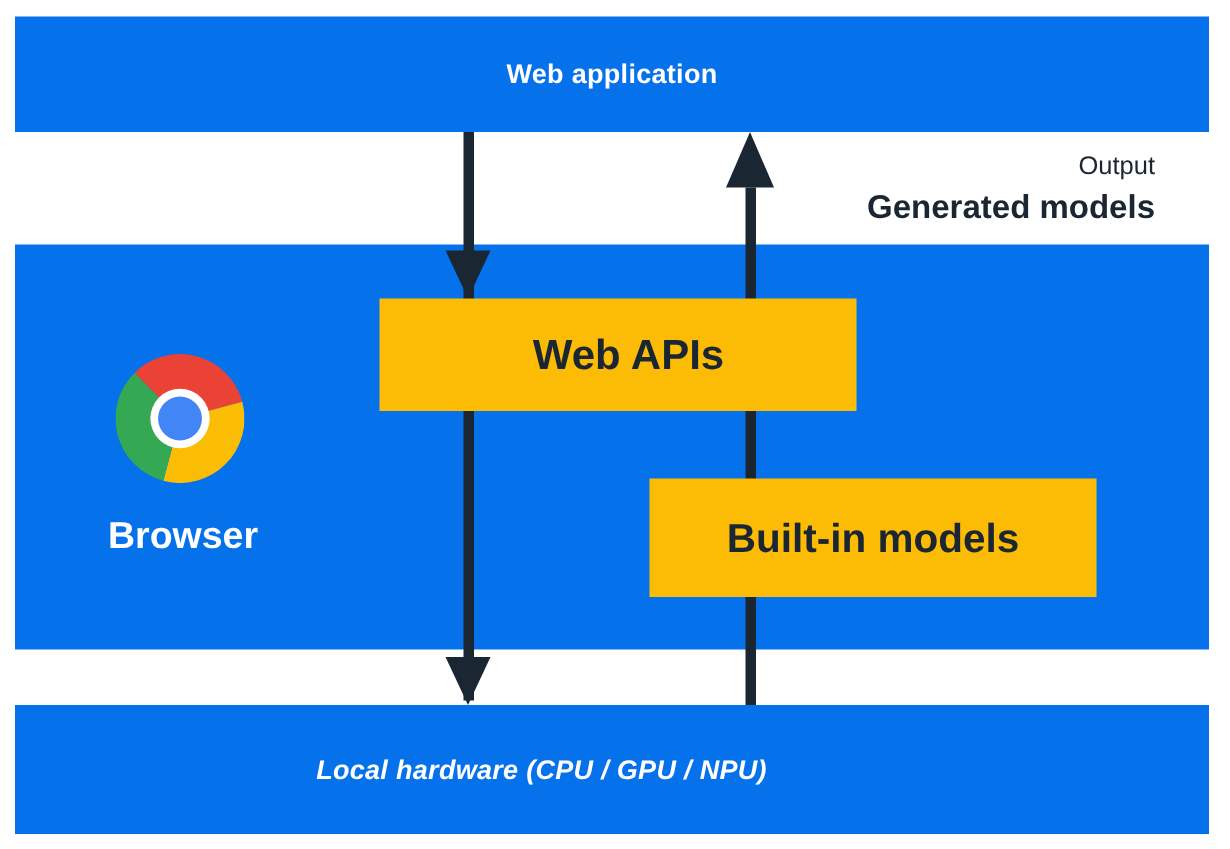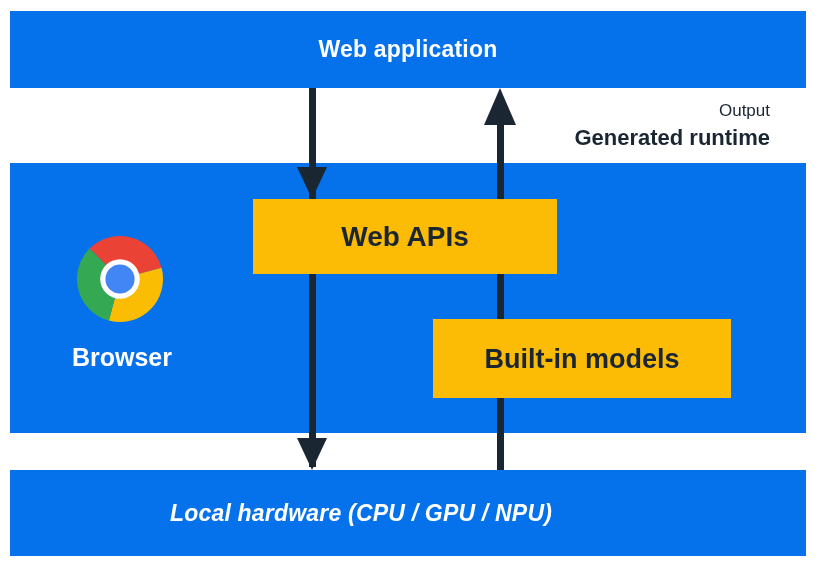--- a/index.html
+++ b/index.html
@@ -27,21 +27,21 @@
   .band-middle { top: 163px; height: 270px; }
   .band-bottom { top: 470px; height: 86px; }
 
   .band-label {
     position: absolute;
     display: flex;
     align-items: center;
     justify-content: center;
     color: #ffffff;
     font-weight: 700;
-    font-size: 23px;
+    font-size: 18px;
     letter-spacing: 0.2px;
     z-index: 4;
   }
   .label-top    { left: 10px; top: 11px;  width: 796px; height: 77px; }
   .label-bottom { left: 10px; top: 470px; width: 702px; height: 86px; font-style: italic; }
 
   
   .flow-label {
     position: absolute;
     z-index: 4;
@@ -92,20 +92,21 @@
     display: flex;
     flex-direction: column;
     align-items: center;
     justify-content: center;
     text-align: center;
     z-index: 3;
   }
   .box-web-apis {
     left: 253px; top: 199px; width: 304px; height: 75px;
     font-size: 28px;
+    padding-left: 14px;
   }
   .box-models {
     left: 433px; top: 319px; width: 298px; height: 79px;
     font-size: 27px;
     line-height: 34px;
   }
 
   
   .chrome-logo {
     position: absolute;
@@ -137,21 +138,21 @@
   <div class="arrowhead head-down head-down-1"></div>
   <div class="arrowhead head-down head-down-2"></div>
   <div class="arrow-line line-up"></div>
   <div class="arrowhead head-up"></div>
 
   <div class="band-label label-top">Web application</div>
   <div class="band-label label-bottom">Local hardware (CPU / GPU / NPU)</div>
 
   <div class="flow-label flow-output">
     <span class="small">Output</span>
-    <span class="big">Generated runtime</span>
+    <span class="big">Generated models</span>
   </div>
 
   <svg class="chrome-logo" viewBox="-50 -50 100 100" xmlns="http://www.w3.org/2000/svg">
     <path d="M0,0 L-35.36,-35.36 A50,50 0 0 1 48.3,-12.94 Z" fill="#ea4335"></path>
     <path d="M0,0 L48.3,-12.94 A50,50 0 0 1 -12.94,48.3 Z" fill="#fbbc04"></path>
     <path d="M0,0 L-12.94,48.3 A50,50 0 0 1 -35.36,-35.36 Z" fill="#34a853"></path>
     <circle r="23" fill="#ffffff"></circle>
     <circle r="17" fill="#4285f4"></circle>
   </svg>
   <div class="browser-label">Browser</div>

